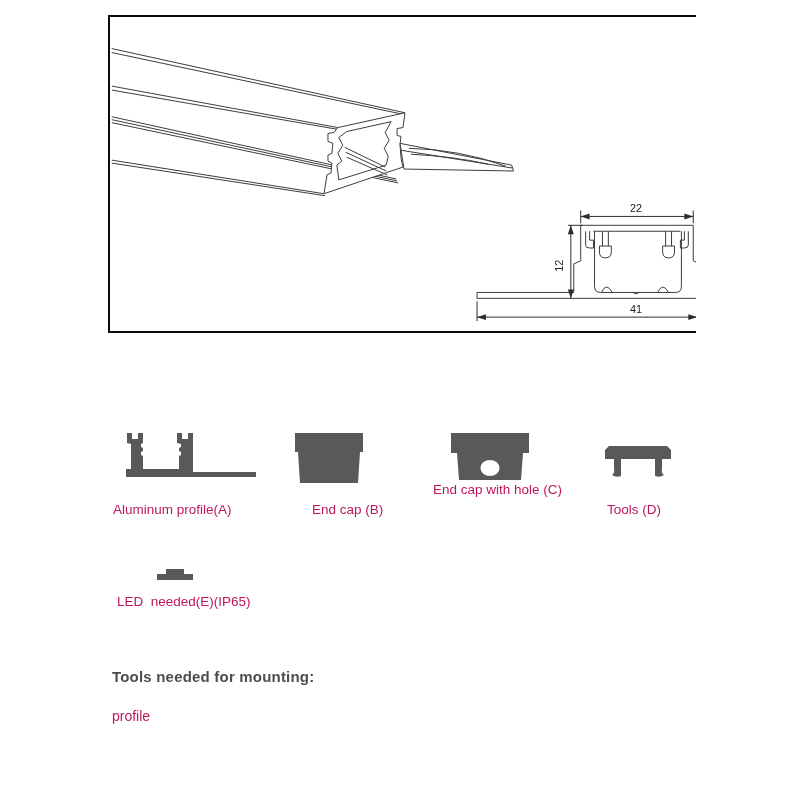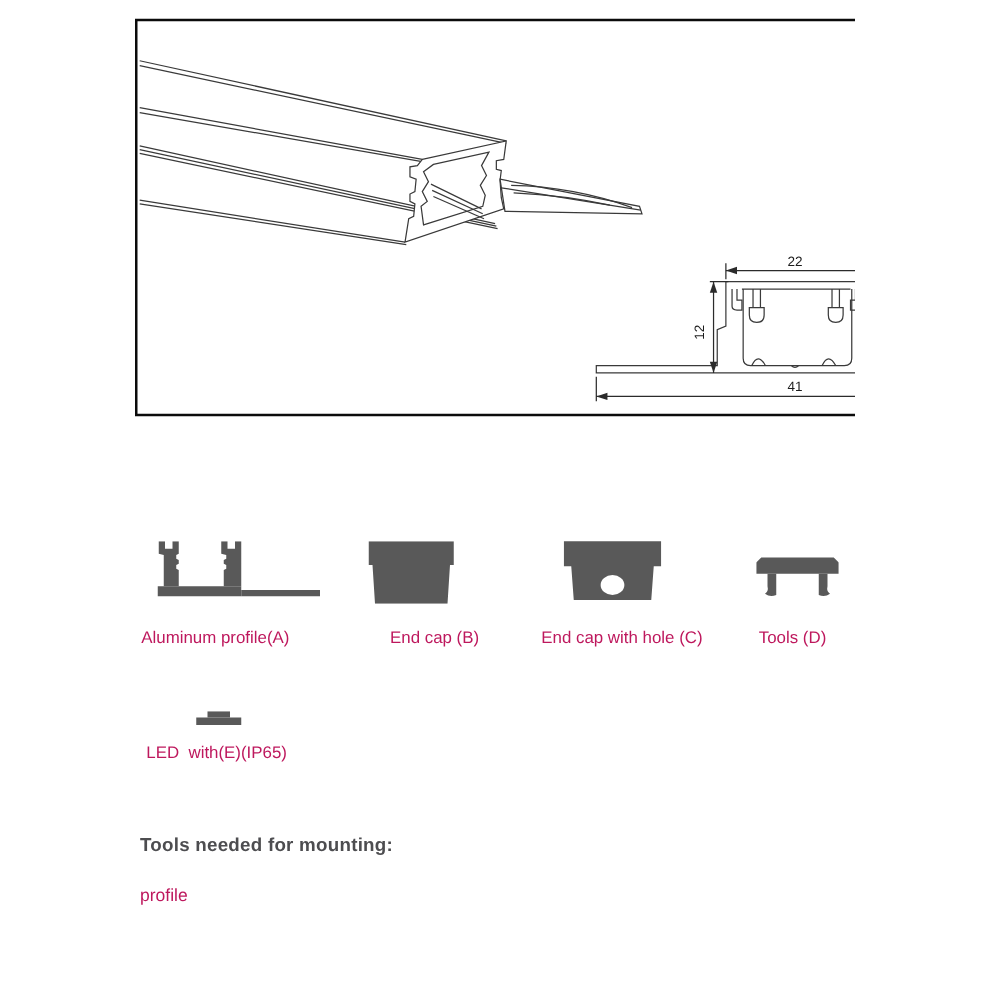--- a/index.html
+++ b/index.html
@@ -1,17 +1,17 @@
 <!DOCTYPE html>
 <html><head>
 <meta charset="utf-8">
 <style>
   html,body{margin:0;padding:0;background:#fff;}
   .page{position:relative;width:684px;height:800px;background:#ffffff;
-        font-family:"Liberation Sans","DejaVu Sans",sans-serif;overflow:hidden;}
+        font-family:"Liberation Sans","DejaVu Sans",sans-serif;overflow:hidden;padding-left:12px;}
   .diagram-box{position:absolute;left:108px;top:15px;width:590px;height:314px;
                border:2px solid #0b0b0b;background:#fff;}
   .diagram-box svg{display:block;}
   .h-bold{position:absolute;font-size:15px;font-weight:bold;color:#4d4d50;letter-spacing:0.2px;}
   .lbl{position:absolute;font-size:13.5px;color:#be185d;}
   .ws-pre{white-space:pre;}
   .icon{position:absolute;}
   .tline{stroke:#3a3a3a;stroke-width:1;fill:none;}
   .tfill{fill:#ffffff;stroke:#3a3a3a;stroke-width:1;}
   .dim{stroke:#2b2b2b;stroke-width:1;fill:none;}
@@ -120,25 +120,25 @@
   </svg>
 
   <svg class="icon" style="left:605px;top:445px;" width="66" height="34" viewBox="0 0 66 34">
     <path class="part" d="M4,1 H62 L66,5 V14 H0 V5 Z"></path>
     <path class="part" d="M9,14 H16 V31 Q11,33 7,30 Q10,28 9,24 Z"></path>
     <path class="part" d="M50,14 H57 V24 Q56,28 59,30 Q55,33 50,31 Z"></path>
   </svg>
 
   <div class="lbl" style="left:113px;top:502px;">Aluminum profile(A)</div>
   <div class="lbl" style="left:292px;top:502px;margin-left:20px;">End cap (B)</div>
-  <div class="lbl" style="left:433px;top:502px;">End cap with hole (C)</div>
+  <div class="lbl" style="left:433px;top:482px;">End cap with hole (C)</div>
   <div class="lbl" style="left:607px;top:502px;">Tools (D)</div>
 
   <svg class="icon" style="left:156px;top:569px;" width="38" height="12" viewBox="0 0 38 12">
     <rect class="part" x="1" y="5" width="36" height="6"></rect>
     <rect class="part" x="10" y="0" width="18" height="5"></rect>
   </svg>
-  <div class="lbl ws-pre" style="left:117px;top:594px;">LED  with(E)(IP65)</div>
+  <div class="lbl ws-pre" style="left:117px;top:594px;">LED  needed(E)(IP65)</div>
 
   <div class="h-bold" style="left:112px;top:668px;">Tools needed for mounting:</div>
   <div class="lbl" style="left:112px;top:708px;font-size:14px;">profile</div>
 
 </div>
 
 </body></html>

